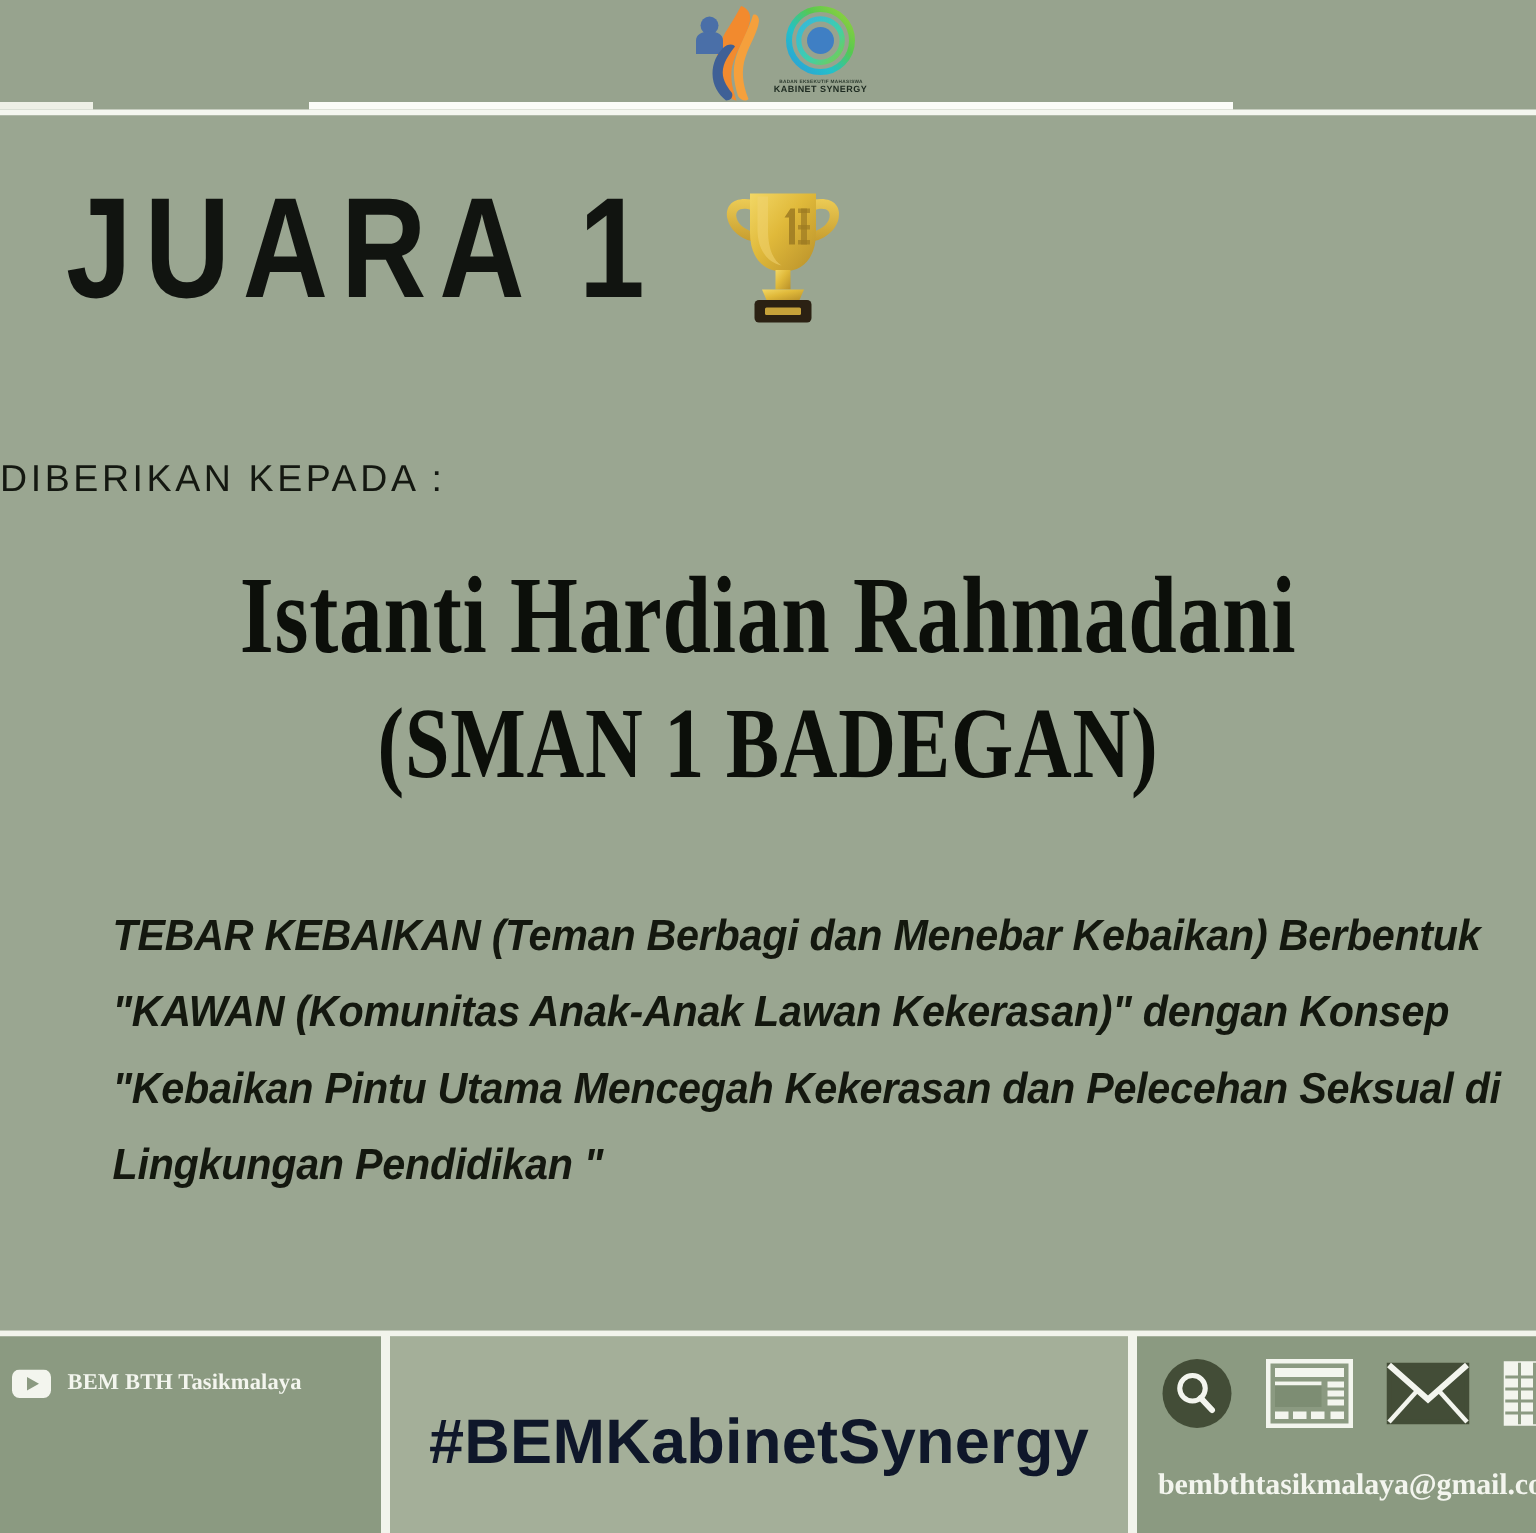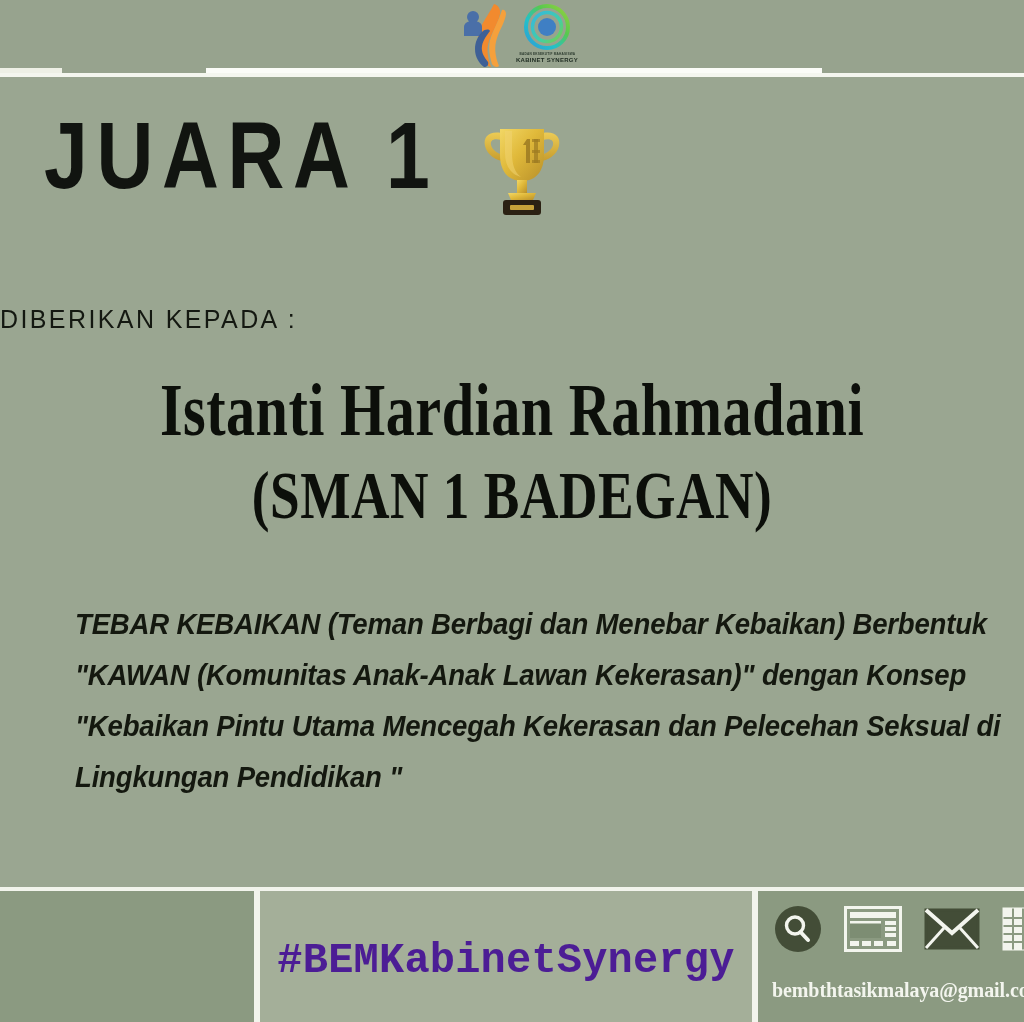--- a/index.html
+++ b/index.html
@@ -96,21 +96,21 @@
     width: 1024px;
     height: 810px;
     background: #9aa691;
   }
 
   .juara-row {
     position: absolute;
     top: 38px;
     left: 44px;
     display: flex;
-    align-items: flex-start;
+    align-items: center;
     gap: 6px;
   }
   .juara-text {
     font-family: "Liberation Sans Narrow", "Liberation Sans", sans-serif;
     font-weight: 700;
     font-size: 82px;
     line-height: 1;
     color: #111410;
     letter-spacing: 9px;
     transform: scaleY(1.16) scaleX(0.96);
@@ -241,24 +241,24 @@
   .panel-mid {
     position: absolute;
     top: 4px; left: 260px;
     width: 492px; height: 131px;
     background: #a4af99;
     display: flex;
     align-items: center;
     justify-content: center;
   }
   .hashtag {
-    font-family: Liberation Mono, monospace;
+    font-family: Liberation Sans, sans-serif;
     font-weight: 700;
     font-size: 42px;
-    color: #4c1d95;
+    color: #0f172a;
     letter-spacing: 0.2px;
     white-space: nowrap;
     transform: translateY(4px);
   }
 
   .panel-right {
     position: absolute;
     top: 4px; left: 758px;
     width: 266px; height: 131px;
     background: #8b9a81;
@@ -371,20 +371,29 @@
       <div class="desc-line">"Kebaikan Pintu Utama Mencegah Kekerasan dan Pelecehan Seksual di</div>
       <div class="desc-line">Lingkungan Pendidikan "</div>
     </div>
   </div>
 
   <div class="footer">
     <div class="footer-topline"></div>
 
     <div class="panel-left">
 
+      <div class="social-row">
+        <span class="social-icon">
+          <svg width="26" height="19" viewBox="0 0 26 19">
+            <rect x="0" y="0" width="26" height="19" rx="5" fill="#f3f5ee"></rect>
+            <path d="M10 5 L18 9.5 L10 14 Z" fill="#8b9a81"></path>
+          </svg>
+        </span>
+        <span class="social-label">BEM BTH Tasikmalaya</span>
+      </div>
 
 
     </div>
 
     <div class="divider d1"></div>
 
     <div class="panel-mid">
       <div class="hashtag">#BEMKabinetSynergy</div>
     </div>
 

